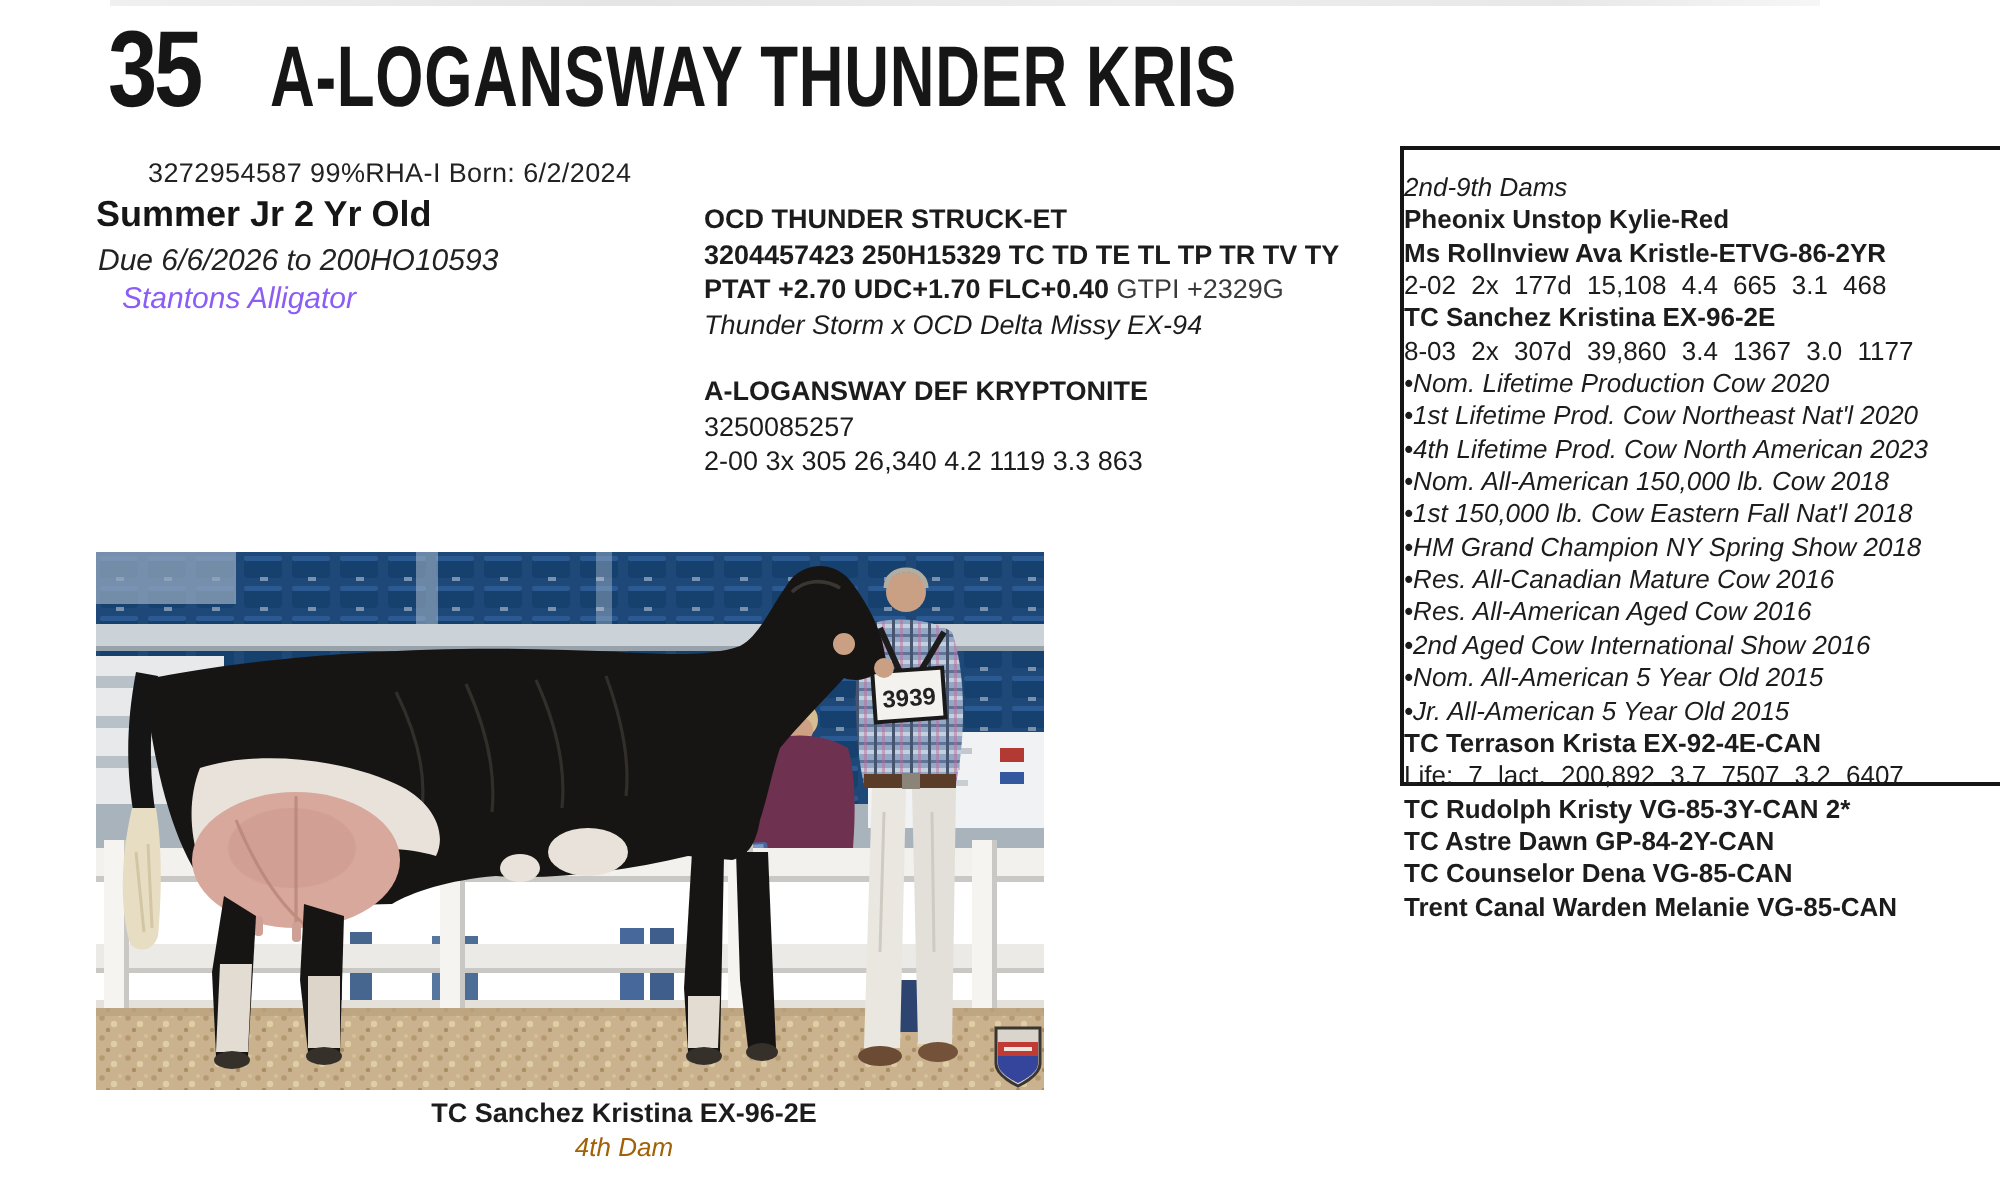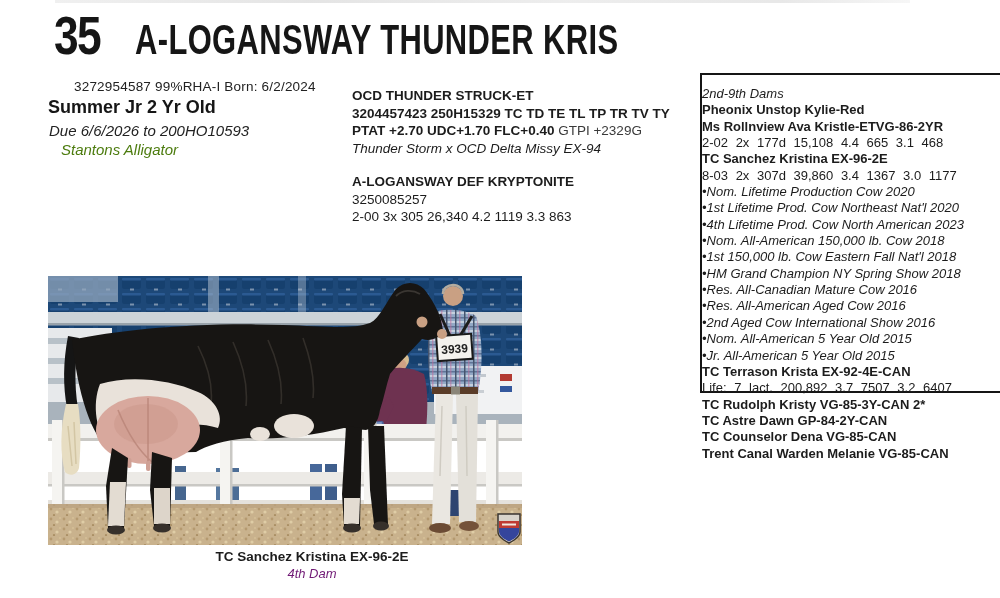--- a/index.html
+++ b/index.html
@@ -33,24 +33,24 @@
     left: 135px; top: 21px;
     font-size: 43px; font-weight: 800; line-height: 36px;
     letter-spacing: 0.5px; color: #161616; white-space: nowrap;
     transform: scaleX(0.72); transform-origin: 0 0;
   }
 
   
   .reg-line   { left: 49px; top: 79px;  font-size: 13.5px; letter-spacing: .2px; color: #222; margin-left: 25px; }
   .status     { left: 48px; top: 97px;  font-size: 18px; font-weight: bold; color: #161616; }
   .due-line   { left: 49px; top: 122px; font-size: 15px; font-style: italic; color: #222; }
-  .svc-sire   { left: 61px; top: 141px; font-size: 15px; font-style: italic; color: #4d7c0f; }
-
-  
-  .sire-block { left: 352px; top: 87px; font-size: 13.5px; line-height: 17.5px; color: #1c1c1c; white-space: nowrap; }
+  .svc-sire   { left: 61px; top: 141px; font-size: 15px; font-style: italic; color: #8b5cf6; }
+
+  
+  .sire-block { left: 352px; top: 101px; font-size: 13.5px; line-height: 17.5px; color: #1c1c1c; white-space: nowrap; }
   .sire-name, .sire-reg, .proof-bold { font-weight: bold; }
   .proof-reg { font-weight: normal; color: #3a3a3a; }
   .sire-cross { font-style: italic; }
   .dam-gap { height: 16px; }
   .dam-name { font-weight: bold; }
 
   
   .dams-box {
     left: 700px; top: 73px; width: 302px; height: 320px;
     border: 2.5px solid #151515;
@@ -62,21 +62,21 @@
   .dams-heading { font-style: italic; }
   .ln-bold  { font-weight: bold; }
   .ln-bullet{ font-style: italic; }
   .ln-plain { word-spacing: 4px; }
 
   
   .photo-wrap { left: 48px; top: 276px; width: 474px; height: 269px; }
   .photo-wrap svg { display: block; width: 474px; height: 269px; }
 
   .caption-name { left: 75px; top: 549px; width: 474px; text-align: center; font-size: 13.5px; font-weight: bold; color: #1c1c1c; }
-  .caption-sub  { left: 75px; top: 566px; width: 474px; text-align: center; font-size: 13px; font-style: italic; color: #701a75; }
+  .caption-sub  { left: 75px; top: 566px; width: 474px; text-align: center; font-size: 13px; font-style: italic; color: #a16207; }
 </style>
 </head>
 <body>
 
 <div id="page">
 
   <div class="abs scan-artifact"></div>
 
   <div class="abs lot-num">35</div>
   <div class="abs lot-name">A-LOGANSWAY THUNDER KRIS</div>

